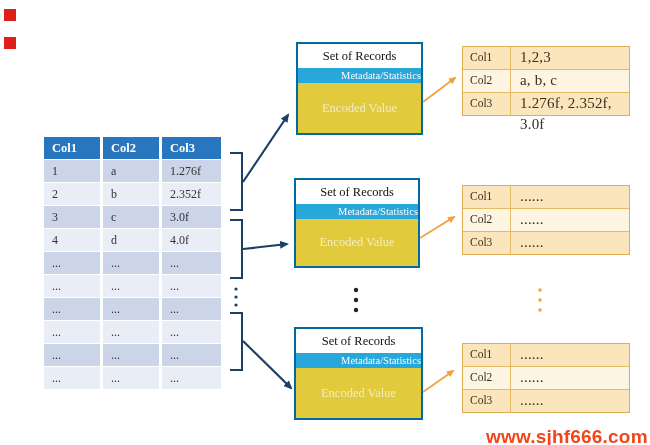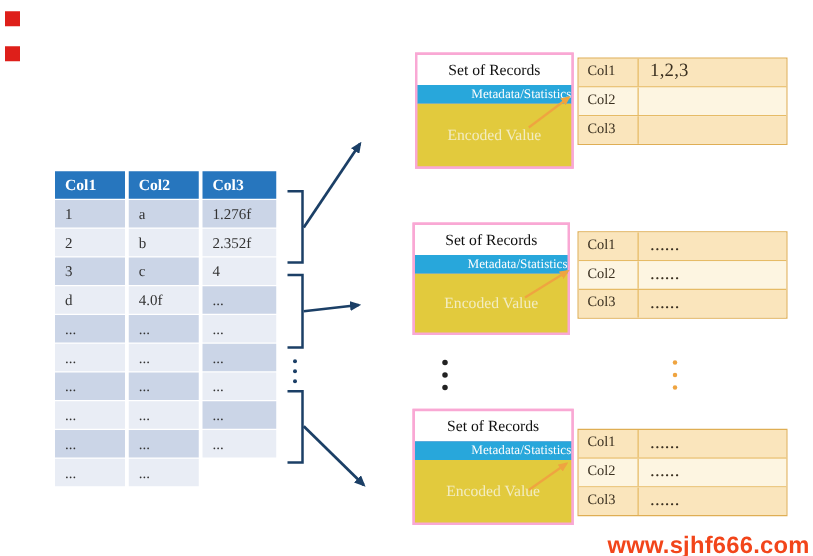--- a/index.html
+++ b/index.html
@@ -6,21 +6,21 @@
   .stage{position:relative;width:650px;height:445px;background:#fff;overflow:hidden;
          font-family:"Liberation Serif","DejaVu Serif",serif;}
   .red-sq{position:absolute;width:12px;height:12px;}
   
   .src-table{position:absolute;left:44px;top:137px;display:grid;
              grid-template-columns:56px 56px 59px;column-gap:3px;row-gap:1px;}
   .src-table .cell{height:22px;line-height:22px;padding-left:8px;font-size:12px;color:#333;}
   .src-table .head{height:22px;line-height:22px;font-weight:bold;color:#fff;font-size:12.5px;}
   
   .rec-box{position:absolute;display:flex;flex-direction:column;box-sizing:border-box;
-           border:2px solid #f9a8d4;background:#f9a8d4;margin-left:36px;}
+           border:2px solid #0369a1;background:#f9a8d4;}
   .rec-title{flex:0 0 24px;line-height:24px;text-align:center;font-size:12.5px;color:#111;background:#fff;}
   .rec-band{flex:0 0 15px;line-height:15px;text-align:right;font-size:10.5px;color:#fdfdfd;}
   .rec-body{flex:1 1 auto;display:flex;align-items:center;justify-content:center;
             font-size:12.5px;color:#F2ECC2;}
   
   .rtable{position:absolute;width:168px;box-sizing:border-box;border:1.5px solid #DFAE54;}
   .rtable .rrow{display:flex;height:22px;line-height:21px;border-bottom:1px solid #E6BB66;}
   .rtable .rrow:last-child{border-bottom:none;}
   .rtable .rlabel{width:40px;padding-left:7px;border-right:1px solid #E6BB66;font-size:11.5px;color:#3a3020;}
   .rtable .rvalue{flex:1;padding-left:9px;font-size:15px;color:#3a3020;letter-spacing:0.2px;}
@@ -42,20 +42,21 @@
       <div class="cell head" style="background: rgb(39, 118, 190); color: rgb(255, 255, 255);">Col2</div>
       <div class="cell head" style="background: rgb(39, 118, 190); color: rgb(255, 255, 255);">Col3</div>
       <div class="cell" style="background: rgb(203, 213, 231);">1</div>
       <div class="cell" style="background: rgb(203, 213, 231);">a</div>
       <div class="cell" style="background: rgb(203, 213, 231); font-family: Liberation Serif, serif;">1.276f</div>
       <div class="cell" style="background: rgb(233, 237, 245);">2</div>
       <div class="cell" style="background: rgb(233, 237, 245);">b</div>
       <div class="cell" style="background: rgb(233, 237, 245);">2.352f</div>
       <div class="cell" style="background: rgb(203, 213, 231);">3</div>
       <div class="cell" style="background: rgb(203, 213, 231);">c</div>
+      <div class="cell" style="background: rgb(203, 213, 231);">3.0f</div>
       <div class="cell" style="background: rgb(233, 237, 245);">4</div>
       <div class="cell" style="background: rgb(233, 237, 245);">d</div>
       <div class="cell" style="background: rgb(233, 237, 245);">4.0f</div>
       <div class="cell" style="background: rgb(203, 213, 231);">...</div>
       <div class="cell" style="background: rgb(203, 213, 231);">...</div>
       <div class="cell" style="background: rgb(203, 213, 231);">...</div>
       <div class="cell" style="background: rgb(233, 237, 245);">...</div>
       <div class="cell" style="background: rgb(233, 237, 245);">...</div>
       <div class="cell" style="background: rgb(233, 237, 245);">...</div>
       <div class="cell" style="background: rgb(203, 213, 231);">...</div>
@@ -88,23 +89,25 @@
     <div class="rec-body" style="background: rgb(226, 202, 61);">Encoded Value</div>
   </div>
 
   <div class="rtable" style="left:462px;top:46px;">
       <div class="rrow" style="background: rgb(250, 229, 188);">
         <div class="rlabel">Col1</div>
         <div class="rvalue">1,2,3</div>
       </div>
       <div class="rrow" style="background: rgb(253, 245, 225);">
         <div class="rlabel">Col2</div>
+        <div class="rvalue">a, b, c</div>
       </div>
       <div class="rrow" style="background: rgb(250, 229, 188);">
         <div class="rlabel">Col3</div>
+        <div class="rvalue">1.276f, 2.352f, 3.0f</div>
       </div>
     </div>
   <div class="rtable" style="left:462px;top:185px;">
       <div class="rrow" style="background: rgb(250, 229, 188);">
         <div class="rlabel">Col1</div>
         <div class="rvalue">......</div>
       </div>
       <div class="rrow" style="background: rgb(253, 245, 225);">
         <div class="rlabel">Col2</div>
         <div class="rvalue">......</div>

